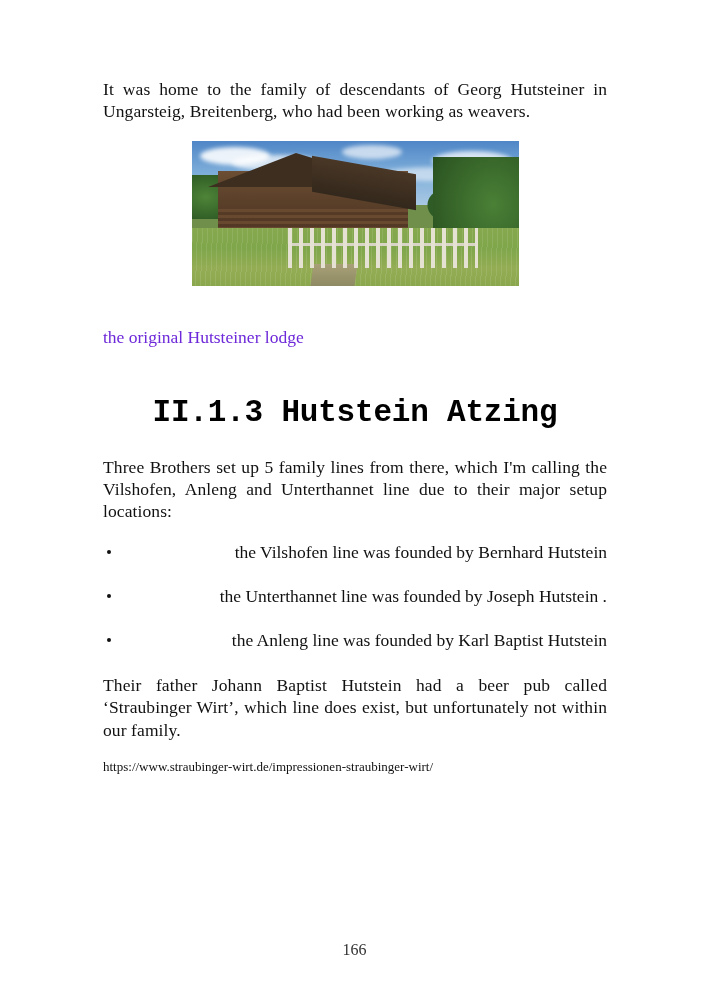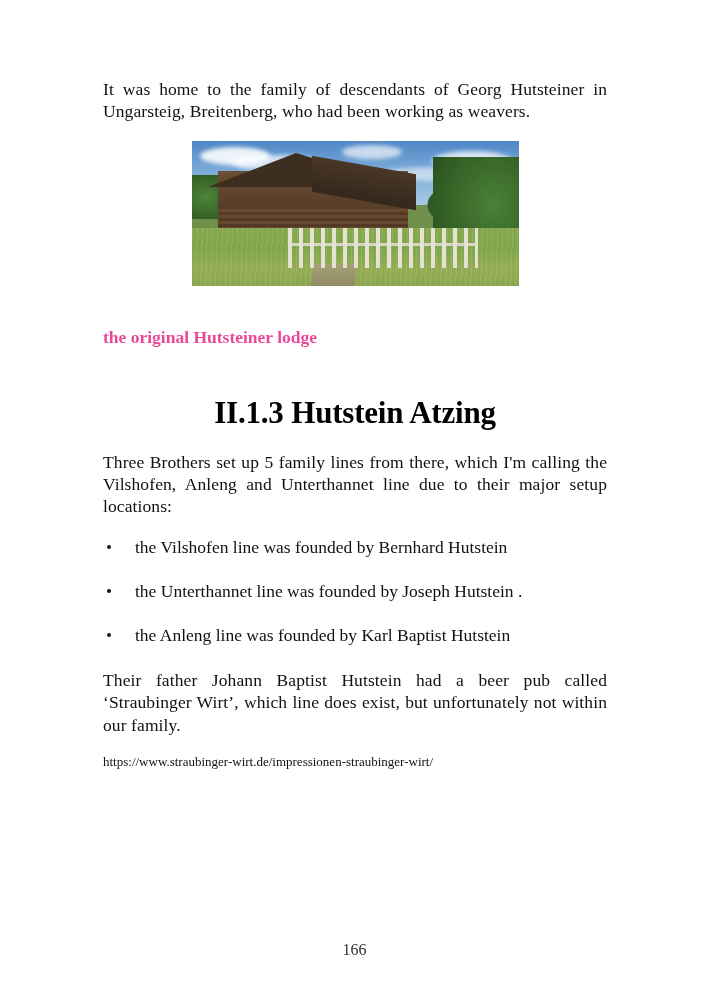--- a/index.html
+++ b/index.html
@@ -147,44 +147,44 @@
     background: linear-gradient(180deg, #a8a077 0%, #8e8a63 100%);
     transform: skewX(-8deg);
   }
   .caption-block {
     margin-top: 40px;
   }
   p.caption {
     margin: 0;
     font-size: 17.5px;
     line-height: 1.3;
-    color: #ec4899;
-    font-weight: bold;
+    color: #6d28d9;
   }
   h1.heading {
-    margin: 46px 0 20px 0;
-    font-family: Liberation Serif, serif;
+    margin: 46px 0 26px 0;
+    font-family: Liberation Mono, monospace;
     font-size: 31px;
     font-weight: bold;
     text-align: center;
     letter-spacing: -0.2px;
     color: #000000;
   }
   ul.bullets {
     margin: 0 0 18px 0;
     padding: 0;
     list-style: none;
   }
   ul.bullets li {
     position: relative;
     margin: 0 0 22px 0;
     padding-left: 32px;
     font-size: 17.5px;
     line-height: 1.28;
     color: #111111;
+    text-align: right;
   }
   ul.bullets li .dot {
     position: absolute;
     left: 4px;
     top: 9px;
     width: 4px;
     height: 4px;
     background: #111111;
     border-radius: 50%;
   }

